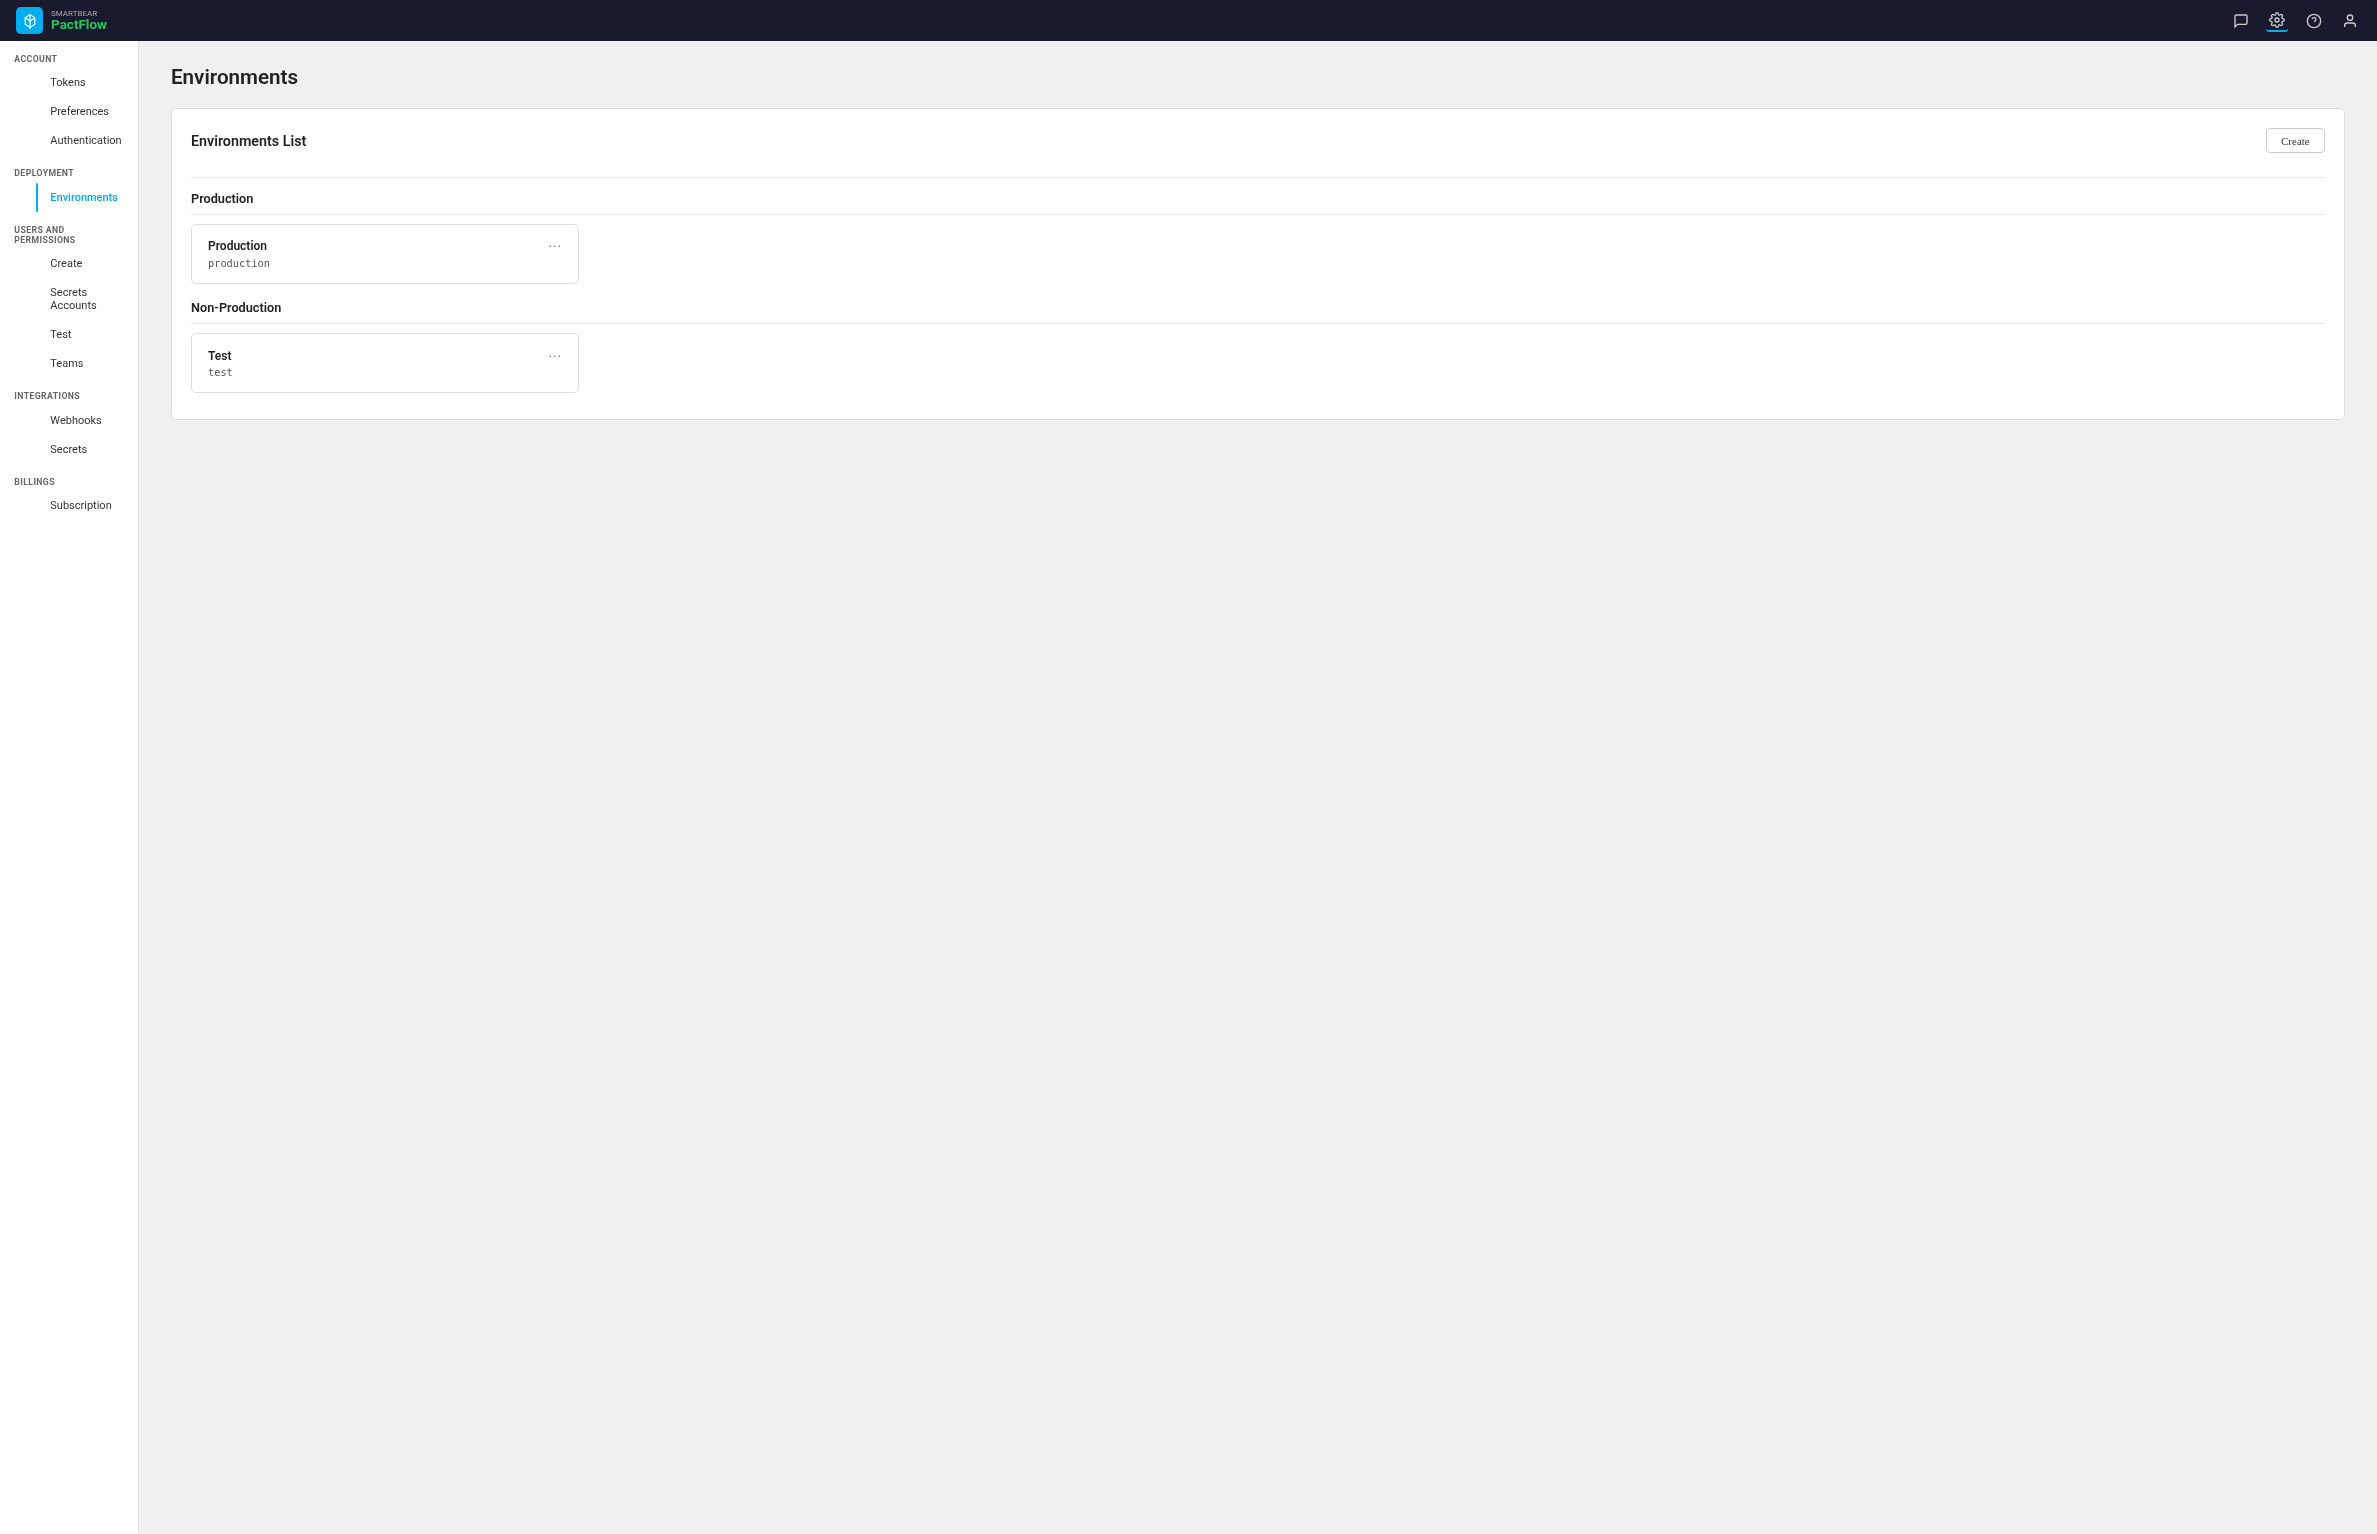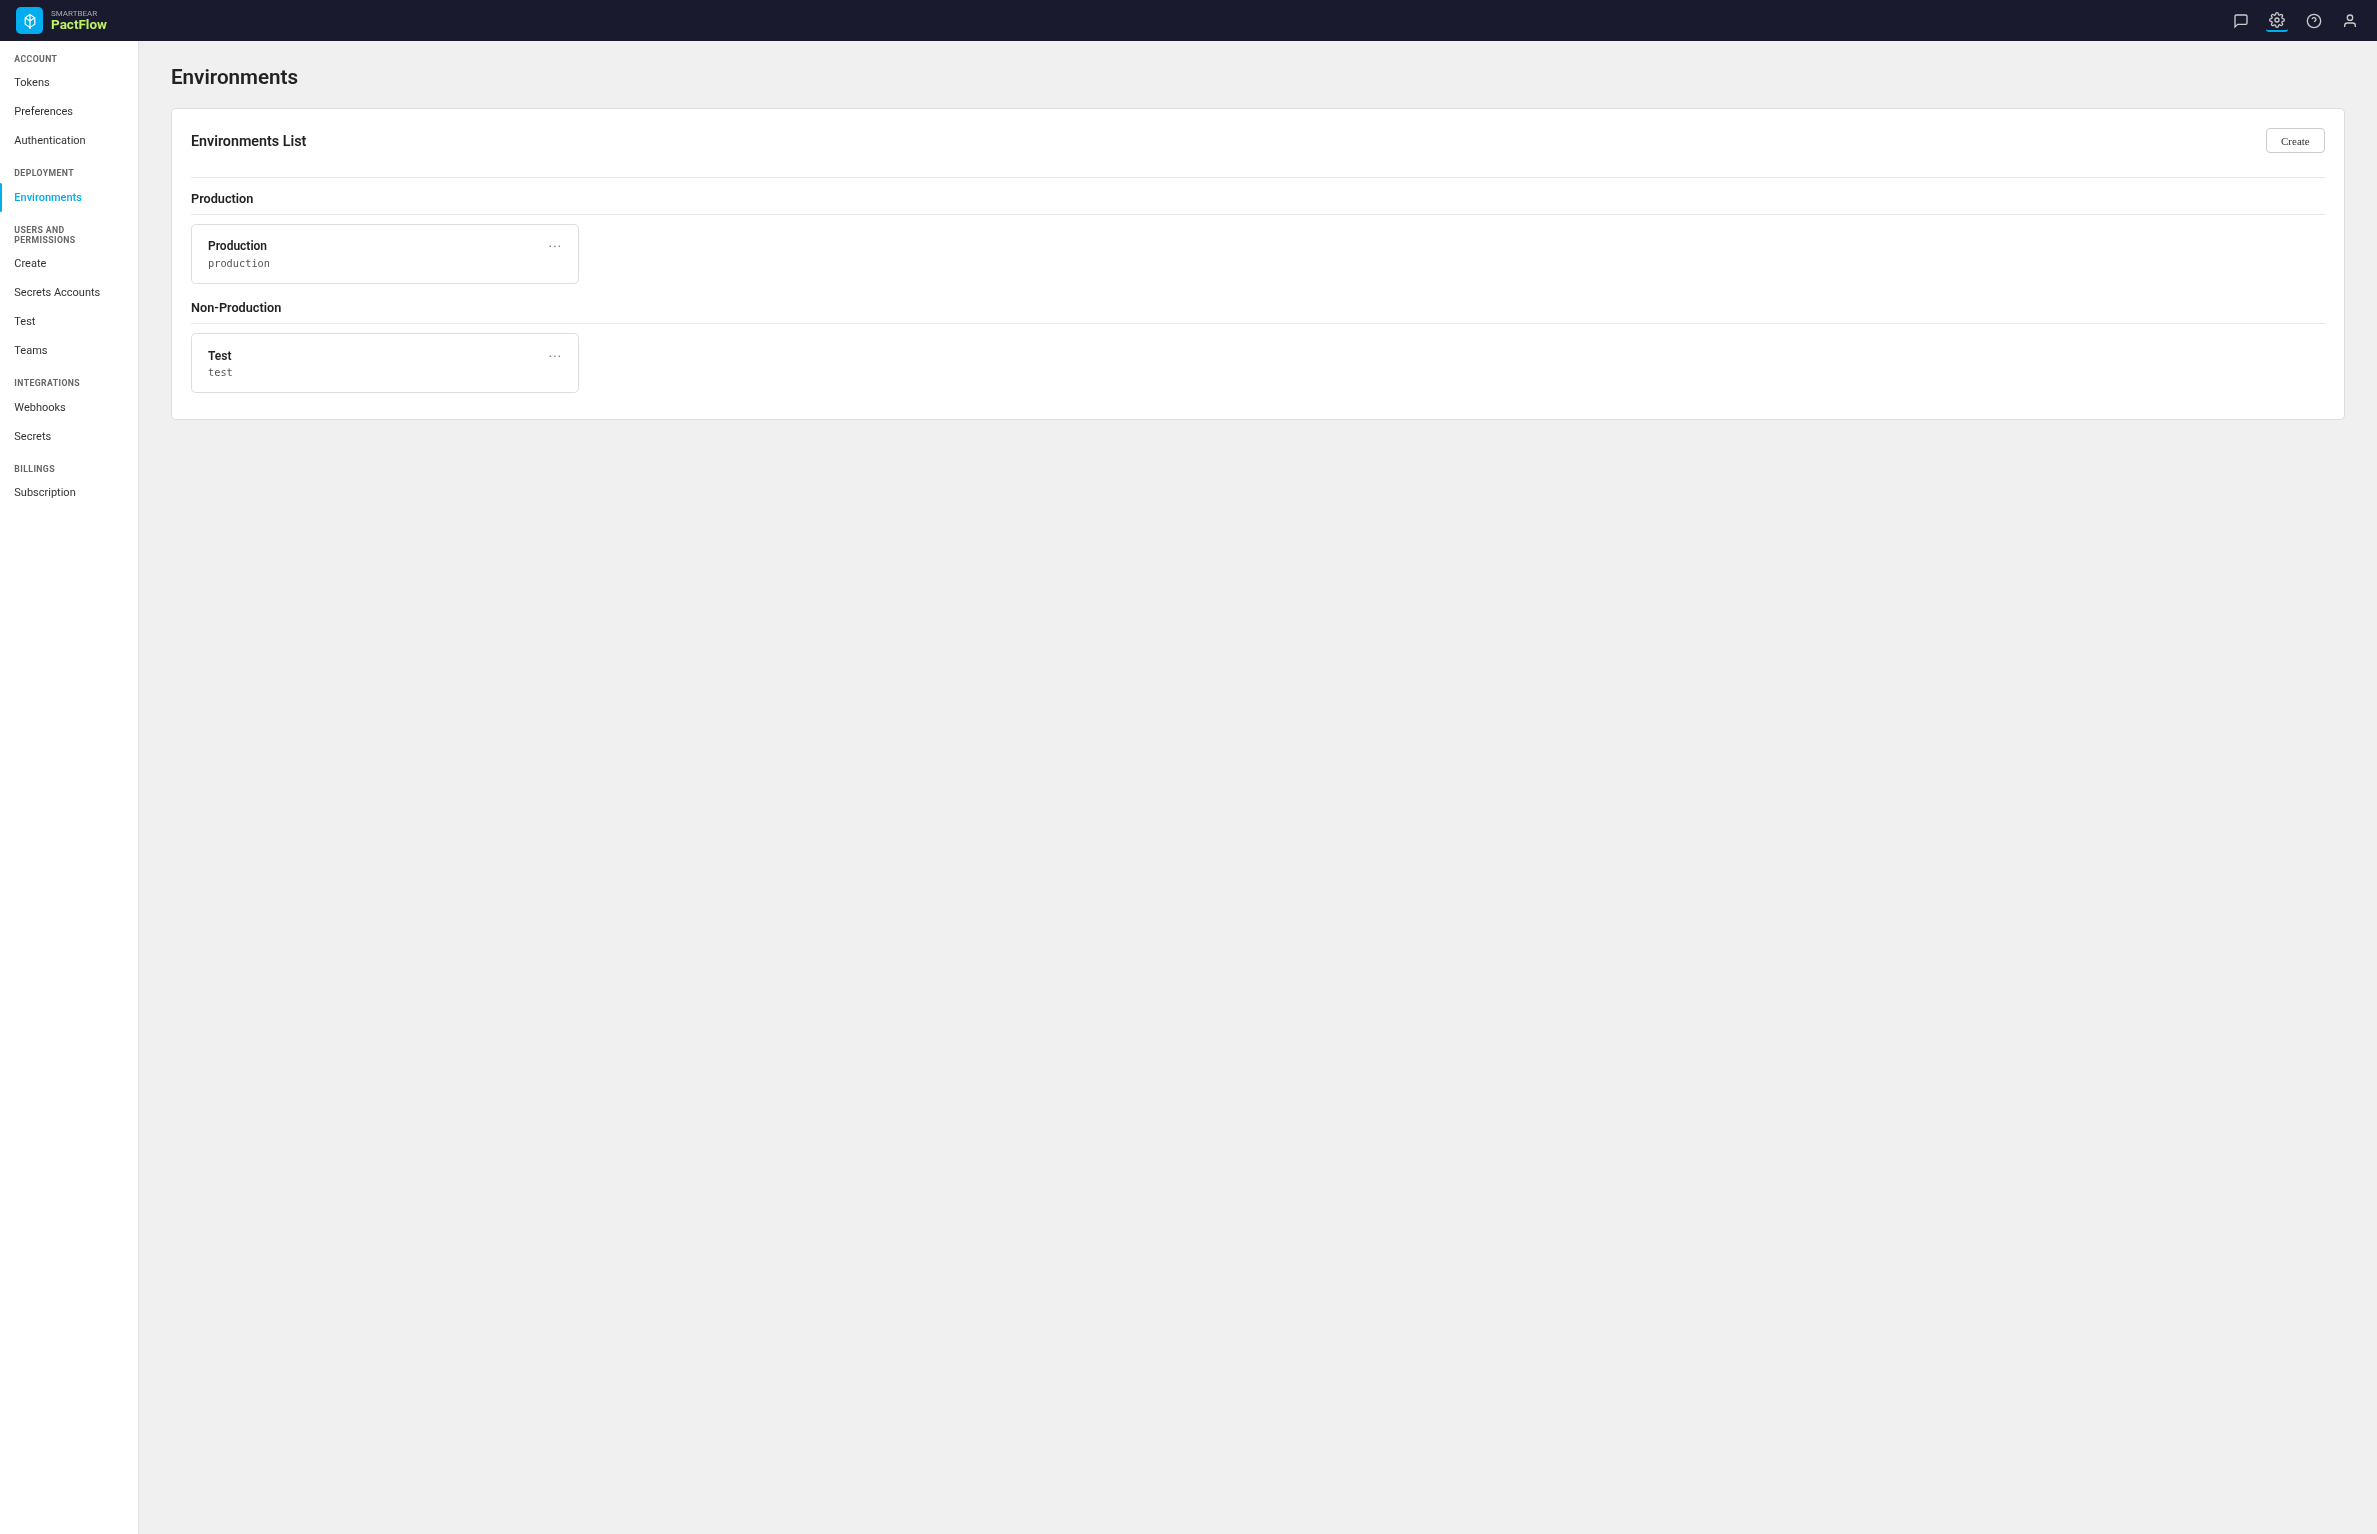--- a/index.html
+++ b/index.html
@@ -39,21 +39,21 @@
     .logo-text-small {
       font-size: 8px;
       font-weight: 400;
       color: #aaa;
       display: block;
       line-height: 1;
     }
     .logo-text-large {
       font-size: 13.5px;
       font-weight: 700;
-      color: #bef264;
+      color: #22c55e;
       display: block;
       line-height: 1;
     }
     .top-nav-icons {
       display: flex;
       align-items: center;
       gap: 14.3px;
     }
     .nav-icon {
       width: 22px;
@@ -94,20 +94,21 @@
       letter-spacing: 0.4px;
     }
     .sidebar-item {
       display: flex;
       align-items: center;
       padding: 8px 14.3px;
       font-size: 11px;
       color: #333;
       cursor: pointer;
       position: relative;
+      margin-left: 36px;
     }
     .sidebar-item.active {
       color: #00adef;
       font-weight: 500;
     }
     .sidebar-item.active::before {
       content: '';
       position: absolute;
       left: 0;
       top: 0;

